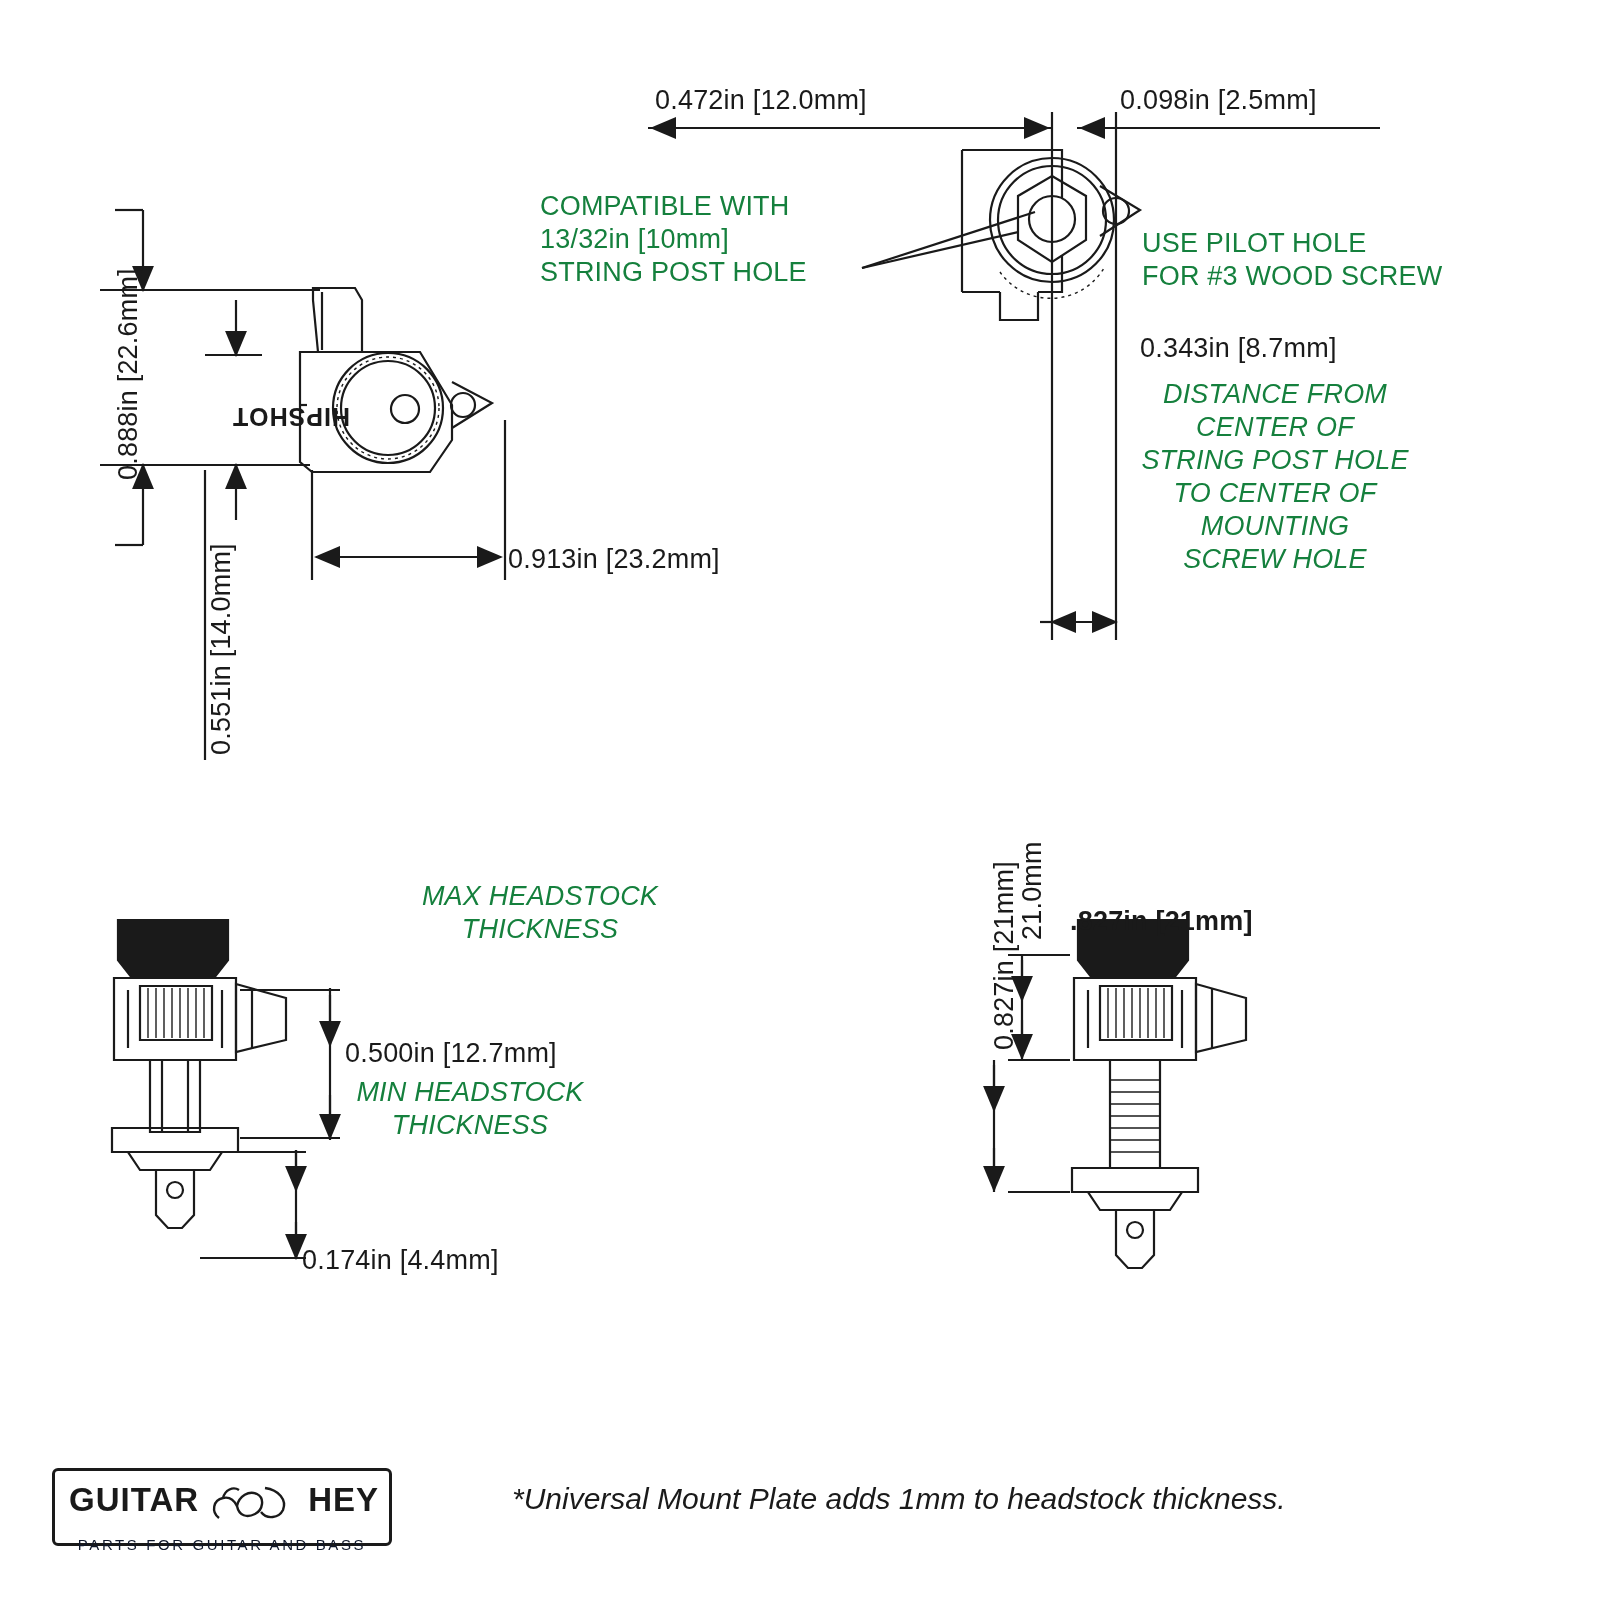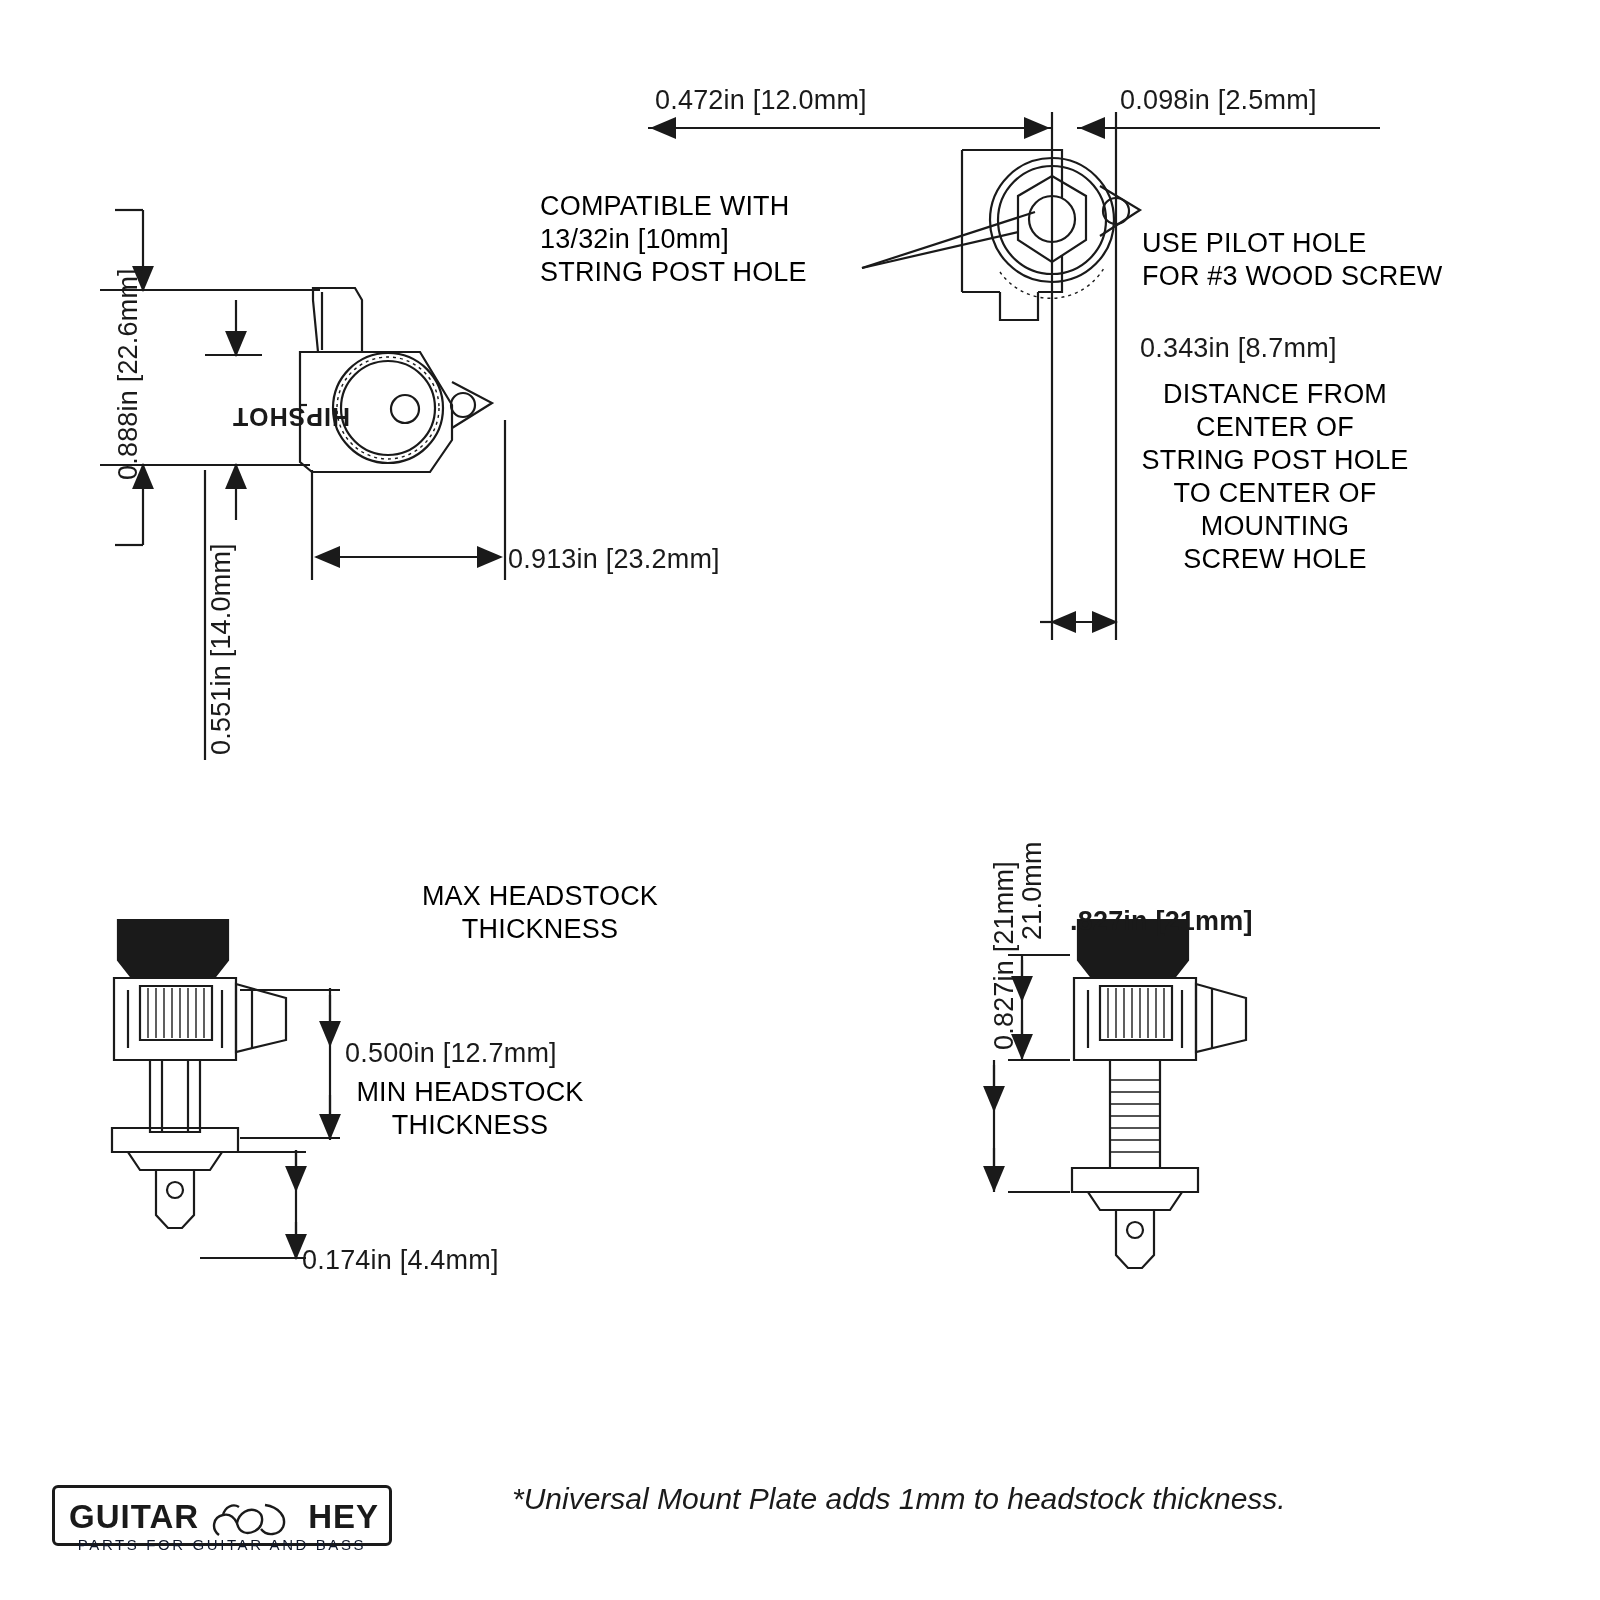--- a/index.html
+++ b/index.html
@@ -26,50 +26,49 @@
     white-space: pre;
     line-height: 1.22;
     letter-spacing: 0.2px;
   }
   .dim {
     font-size: 27px;
     color: #1a1a1a;
   }
   .note {
     font-size: 27px;
-    color: #000000;
+    color: #15803d;
   }
   .bold-dim {
     font-size: 27px;
     font-weight: bold;
   }
-  .center { text-align: center; }
+  .center { text-align: center; font-style: italic; }
   .vert {
     transform-origin: left top;
     transform: rotate(-90deg);
   }
   
   svg.draw {
     position: absolute;
     left: 0; top: 0;
     width: 1600px;
     height: 1600px;
     pointer-events: none;
   }
   
   .logo-box {
     position: absolute;
     left: 52px;
     top: 1468px;
     width: 340px;
-    height: 61px;
+    height: 78px;
     border: 3px solid #1a1a1a;
     border-radius: 6px;
     box-sizing: border-box;
-    margin-top: 17px;
   }
   .logo-text {
     position: absolute;
     left: 0; top: 0;
     width: 340px;
     height: 58px;
     line-height: 58px;
     font-size: 33px;
     font-weight: bold;
     letter-spacing: 1px;

